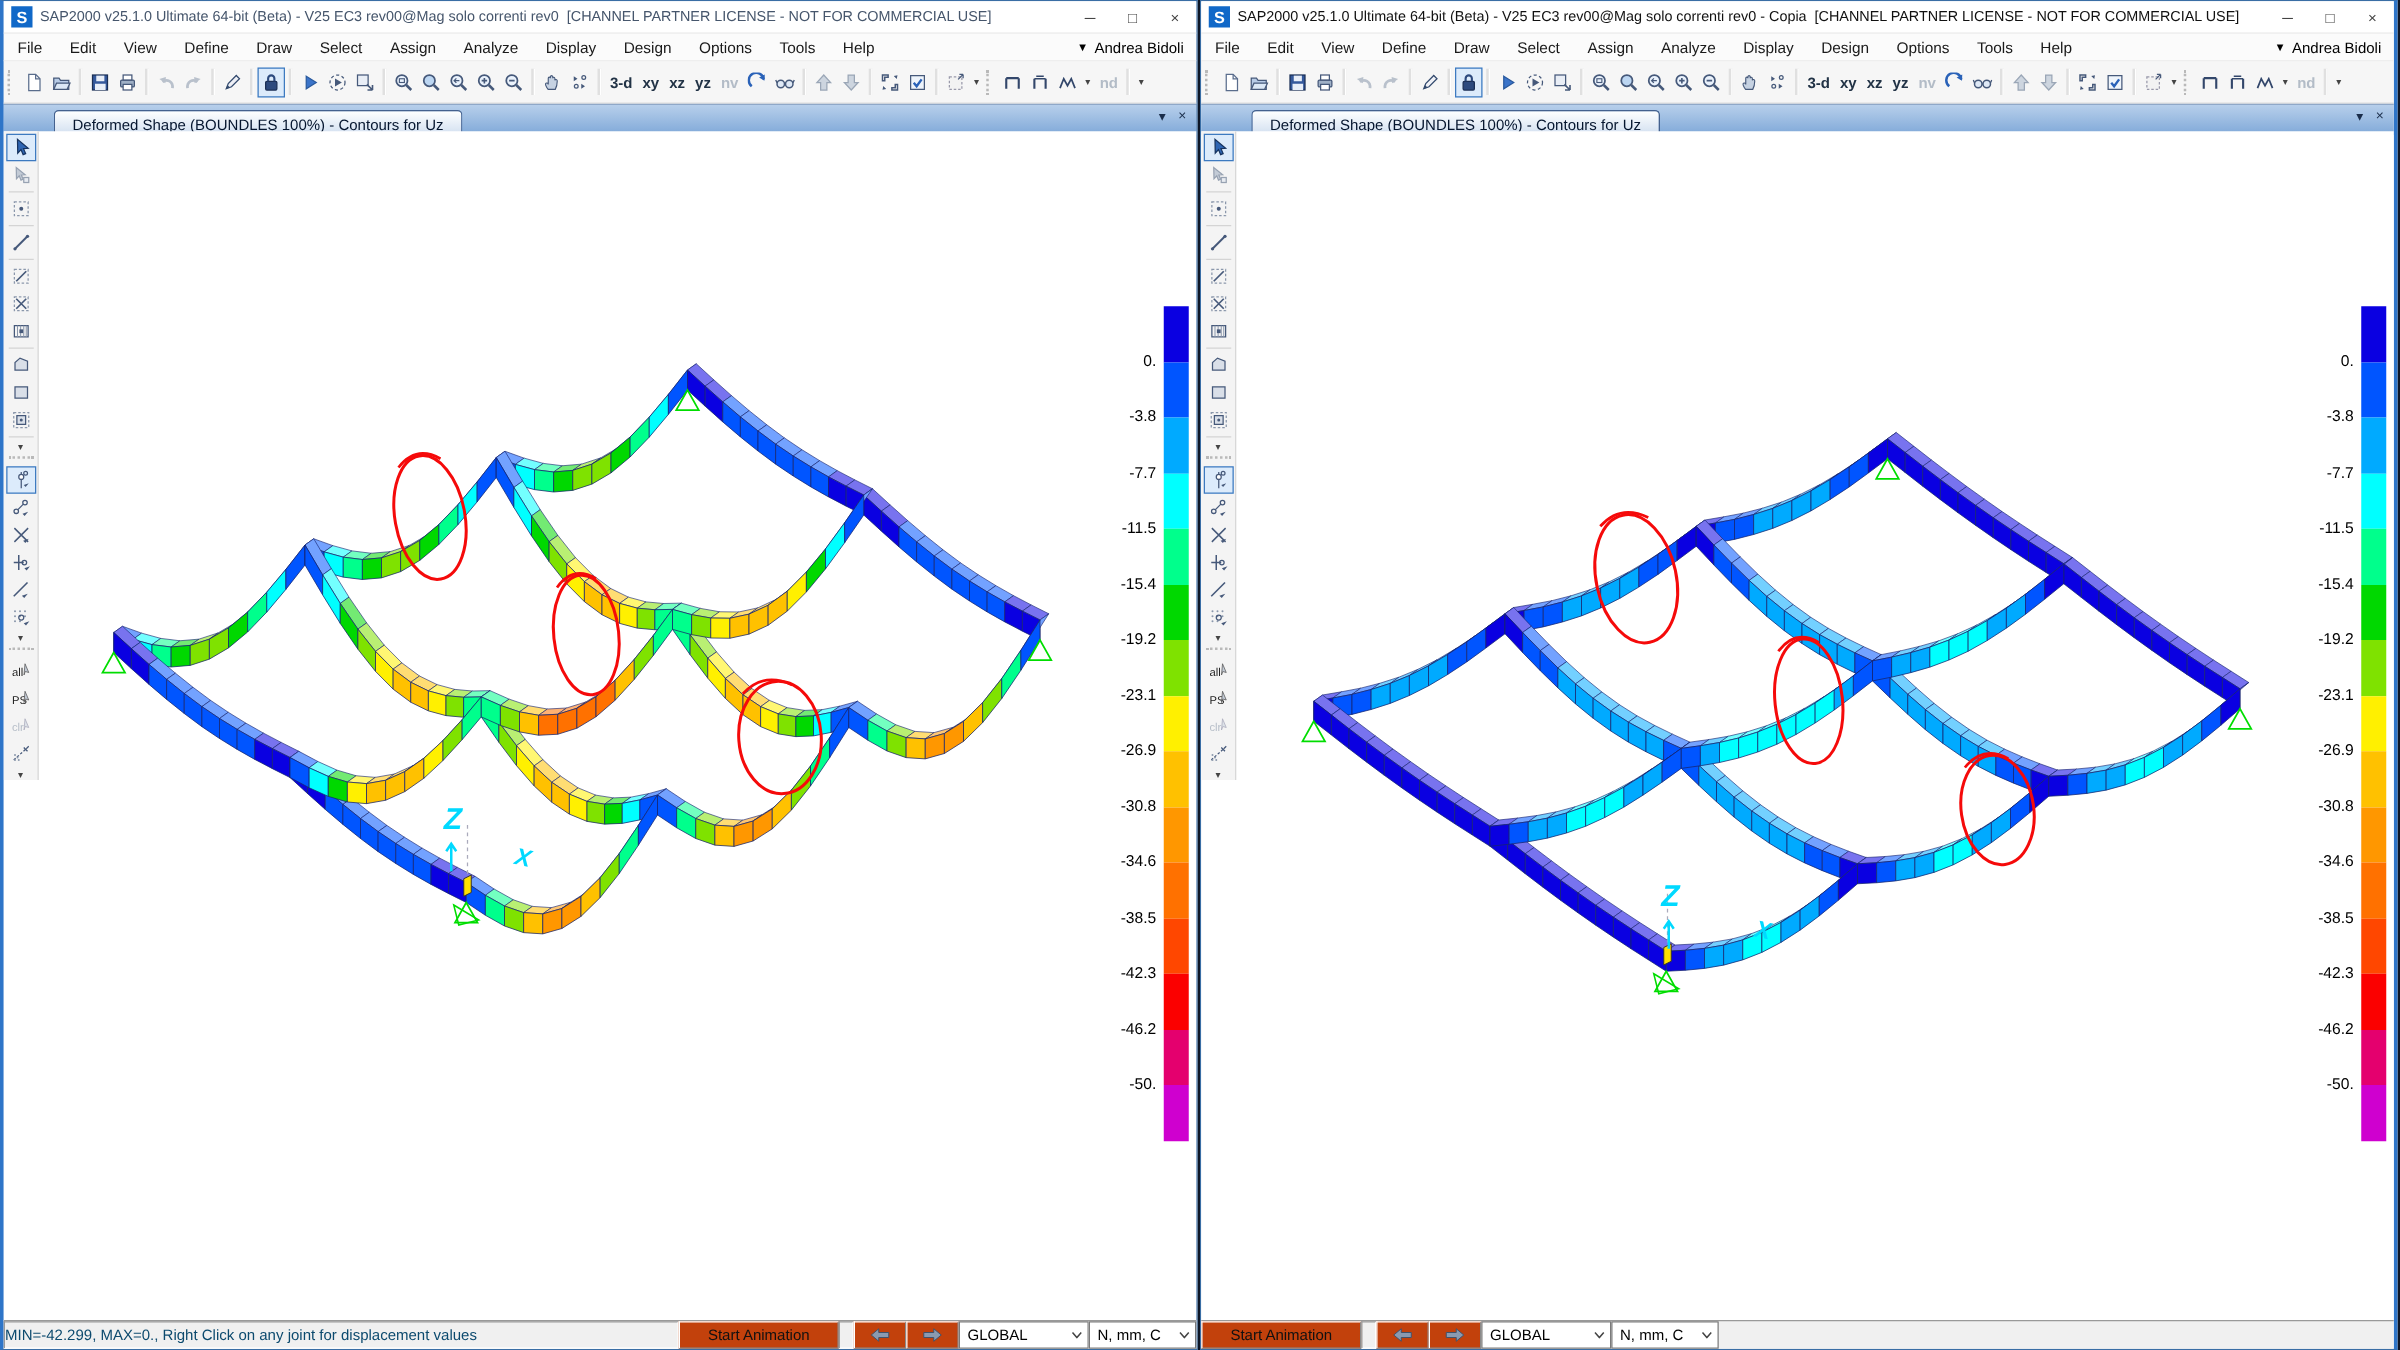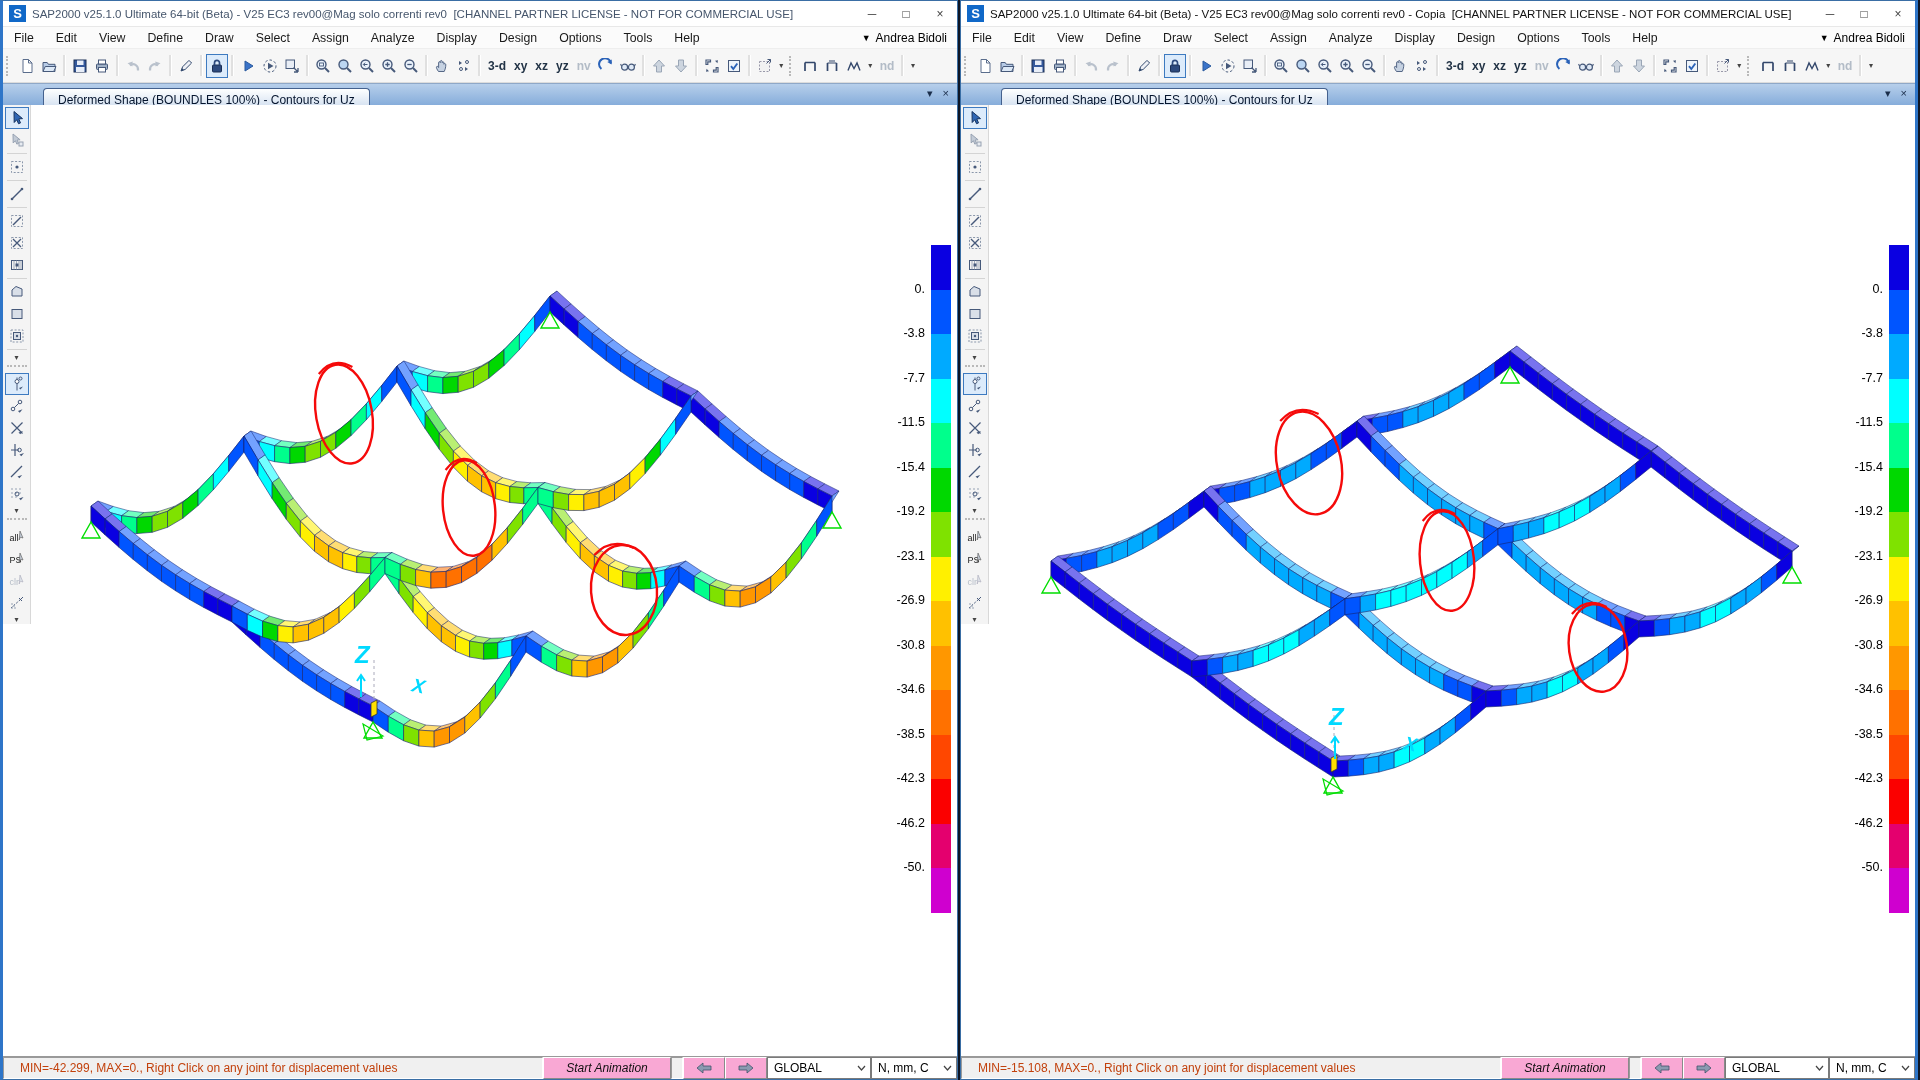--- a/index.html
+++ b/index.html
@@ -44,23 +44,23 @@
   .sbtn.drop{height:10px;font-size:8px;color:#444;}
   .ssep{width:20px;height:1px;background:#d4d4d4;margin:2px 0;}
   .sgrip{width:20px;height:5px;border-top:2px dotted #b9b9b9;margin:3px 0 1px 0;}
   .legend{position:absolute;top:140px;right:4px;width:96px;height:668px;}
   .lbar{position:absolute;right:2px;top:0;width:20px;height:668px;}
   .lband{width:20px;}
   .llabel{position:absolute;right:28px;font-size:12.5px;color:#000;white-space:nowrap;}
   .statusbar{position:absolute;left:0;right:0;bottom:0;height:22px;background:#f0f0f0;
     border-top:1px solid #999;display:flex;align-items:stretch;font-size:12px;}
   .status-msg{flex:1 1 auto;border:1px solid;border-color:#9a9a9a #fff #fff #9a9a9a;
-    display:flex;align-items:center;padding-left:16px;color:#c2410c;white-space:nowrap;overflow:hidden;}
-  .sb-btn{flex:0 0 auto;border:1px solid;border-color:#fff #8a8a8a #8a8a8a #fff;background:#f9a8d4;
-    display:flex;align-items:center;justify-content:center;margin:0;color:#111;font-style:italic;}
+    display:flex;align-items:center;color:#0c4a6e;white-space:nowrap;overflow:hidden;}
+  .sb-btn{flex:0 0 auto;border:1px solid;border-color:#fff #8a8a8a #8a8a8a #fff;background:#c2410c;
+    display:flex;align-items:center;justify-content:center;margin:0;color:#111;}
   .sb-anim{width:126px;}
   .sb-gap{flex:0 0 10px;border:1px solid;border-color:#9a9a9a #fff #fff #9a9a9a;}
   .sb-arrow{width:40px;}
   .combo{flex:0 0 auto;background:#fff;border:1px solid #7a7a7a;display:flex;align-items:center;
     padding:0 4px 0 6px;color:#000;}
   .combo .cl{flex:1 1 auto;}
   .combo svg{flex:0 0 auto;}
   .c1{width:92px;}.c2{width:74px;}
 </style>
 </head>
@@ -1647,21 +1647,20 @@
         <div class="llabel" style="top: 348.267px;">-26.9</div>
         <div class="llabel" style="top: 392.8px;">-30.8</div>
         <div class="llabel" style="top: 437.333px;">-34.6</div>
         <div class="llabel" style="top: 481.867px;">-38.5</div>
         <div class="llabel" style="top: 526.4px;">-42.3</div>
         <div class="llabel" style="top: 570.933px;">-46.2</div>
         <div class="llabel" style="top: 615.467px;">-50.</div>
       </div>
   </div>
   <div class="statusbar">
-    <div class="status-msg">MIN=-15.108, MAX=0., Right Click on any joint for displacement values</div>
     <div class="sb-btn sb-anim">Start Animation</div>
     <div class="sb-gap"></div>
     <div class="sb-btn sb-arrow">
       <svg width="16" height="12" viewBox="0 0 16 12">
           <path d="M15 4H7V1L1 6l6 5V8h8z" fill="#8a9ab0" stroke="#42526a" stroke-width="0.8"></path>
         </svg>
     </div>
     <div class="sb-btn sb-arrow">
       <svg width="16" height="12" viewBox="0 0 16 12">
           <path d="M1 4h8V1l6 5-6 5V8H1z" fill="#8a9ab0" stroke="#42526a" stroke-width="0.8"></path>

